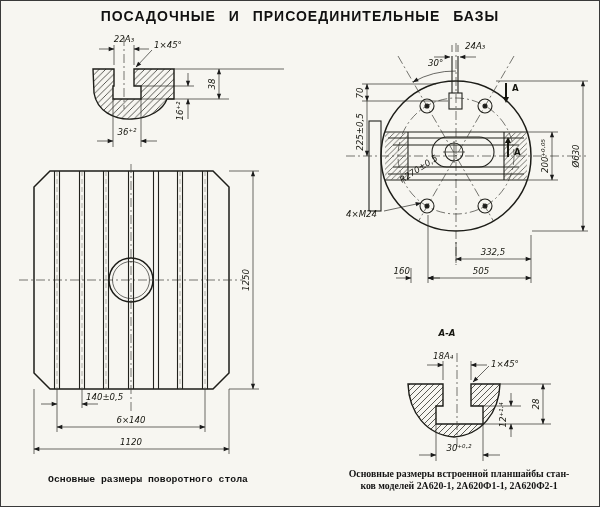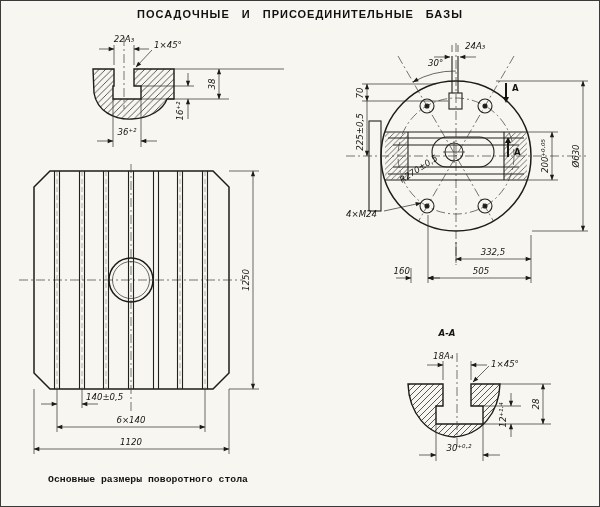--- a/index.html
+++ b/index.html
@@ -2,21 +2,21 @@
 <html><head>
 <meta charset="utf-8">
 <style>
   html,body{margin:0;padding:0;}
   body{width:600px;height:507px;position:relative;background:#f7f6f1;
        font-family:"DejaVu Sans",sans-serif;color:#1b1b1b;overflow:hidden;
        border:1px solid #3a3a3a;box-sizing:border-box;}
   .sheet{position:absolute;inset:0;}
   .title{position:absolute;top:7px;left:0;right:0;text-align:center;
          font-family:"Liberation Sans",sans-serif;font-weight:bold;
-         font-size:11px;letter-spacing:1px;word-spacing:8px;color:#111;}
+         font-size:14px;letter-spacing:1px;word-spacing:8px;color:#111;}
   .caption{position:absolute;font-family:"Liberation Serif",serif;
            font-weight:bold;font-size:9.8px;text-align:center;color:#141414;line-height:12px;}
   .cap-left{left:22px;width:250px;top:473px;font-family:Liberation Mono, monospace;}
   .cap-right{left:322px;width:272px;top:467px;}
   svg{position:absolute;overflow:visible;}
   svg text{font-family:"DejaVu Sans",sans-serif;font-style:italic;
            font-size:8.6px;fill:#16160f;}
   .outline{stroke:#1d1d18;stroke-width:1.5;fill:none;}
   .thin{stroke:#2b2b26;stroke-width:0.7;fill:none;}
   .med{stroke:#22221d;stroke-width:1.1;fill:none;}
@@ -295,14 +295,18 @@
       <line class="thin" x1="30" y1="134" x2="47" y2="134" marker-end="url(#aD)"></line>
       <line class="thin" x1="94" y1="134" x2="111" y2="134" marker-start="url(#aD)"></line>
       <text x="70" y="130" text-anchor="middle">30⁺⁰·²</text>
     </g>
   </svg>
 
   <div class="caption cap-left">
     <span>Основные размеры поворотного стола</span>
   </div>
 
+  <div class="caption cap-right">
+    <div>Основные размеры встроенной планшайбы стан-</div>
+    <div>ков моделей 2А620-1, 2А620Ф1-1, 2А620Ф2-1</div>
+  </div>
 
 </div>
 
 </body></html>

